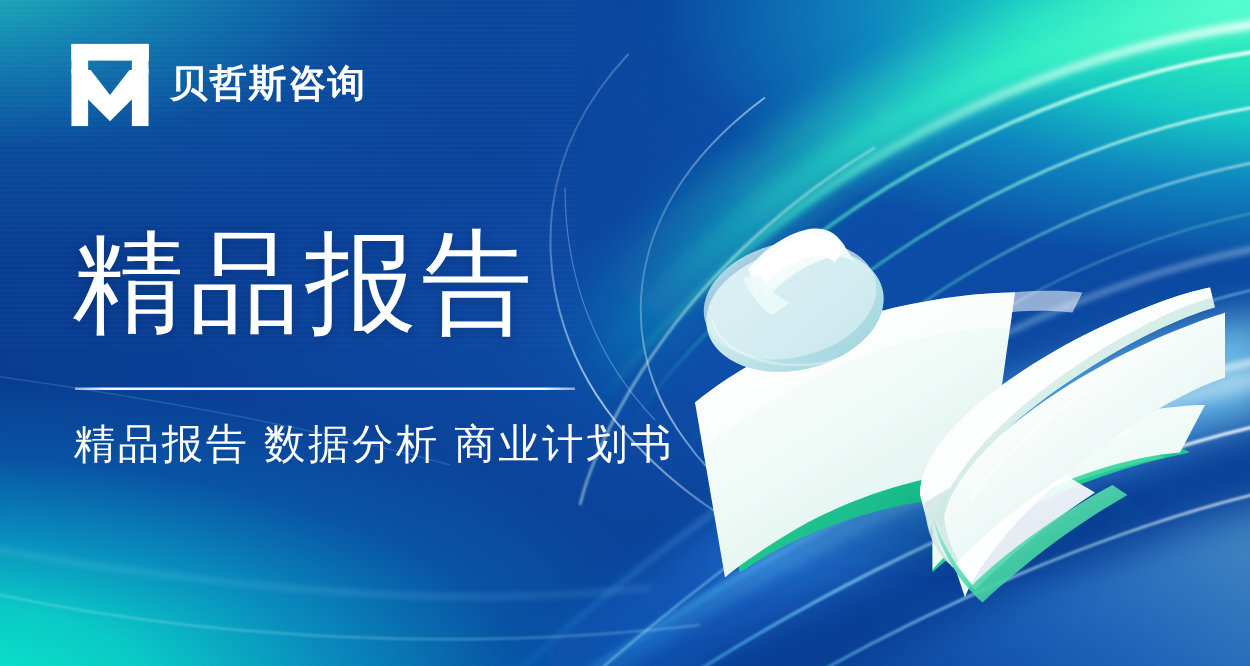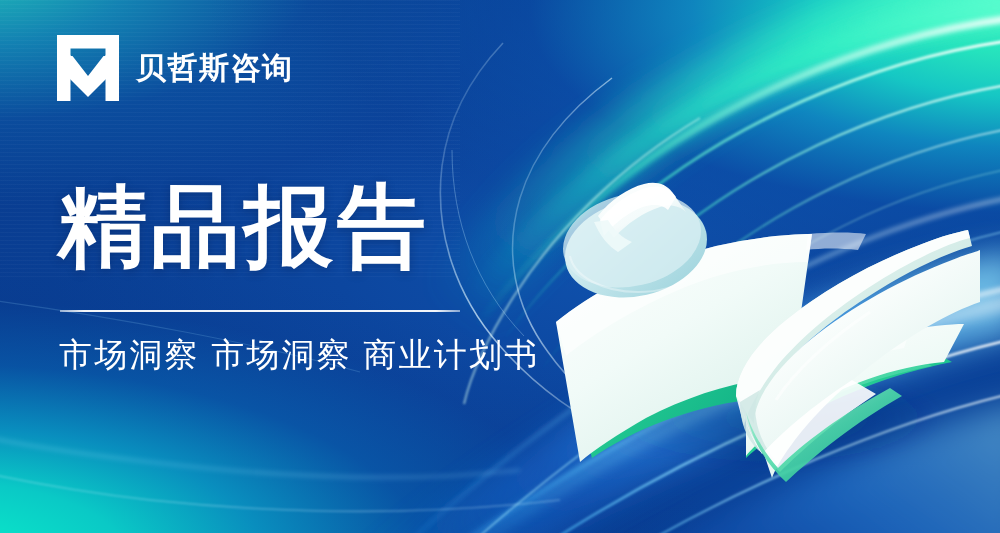--- a/index.html
+++ b/index.html
@@ -97,21 +97,21 @@
   }
 
   
   #headline {
     position: absolute;
     left: 58px;
     top: 178px;
     z-index: 40;
     color: #ffffff;
     font-size: 89px;
-    font-weight: 700;
+    font-weight: 400;
     letter-spacing: 4px;
     line-height: 1.08;
     white-space: nowrap;
     text-shadow: 0 2px 10px rgba(2,22,66,.30);
   }
 
   #divider {
     position: absolute;
     left: 60px;
     top: 310px;
@@ -267,21 +267,21 @@
 
       <path d="M13.5,26 L22,26 L13.5,38 Z" fill="none"></path>
     </svg>
     <div id="logo-text">
       <div id="brand-cn">贝哲斯咨询</div>
     </div>
   </div>
 
   <div id="headline">精品报告</div>
   <div id="divider"></div>
-  <div id="subtitle">市场洞察 市场洞察 商业计划书</div>
+  <div id="subtitle">精品报告 数据分析 商业计划书</div>
 
   <div id="book-art">
     <svg viewBox="0 0 440 330" aria-hidden="true">
       <defs>
         <linearGradient id="pgLeft" x1="0.1" y1="0" x2="0.8" y2="1">
           <stop offset="0" stop-color="#ffffff"></stop>
           <stop offset="0.45" stop-color="#f1fbf8"></stop>
           <stop offset="1" stop-color="#d8efe9"></stop>
         </linearGradient>
         <linearGradient id="pgRight" x1="0.2" y1="0" x2="0.9" y2="1">

